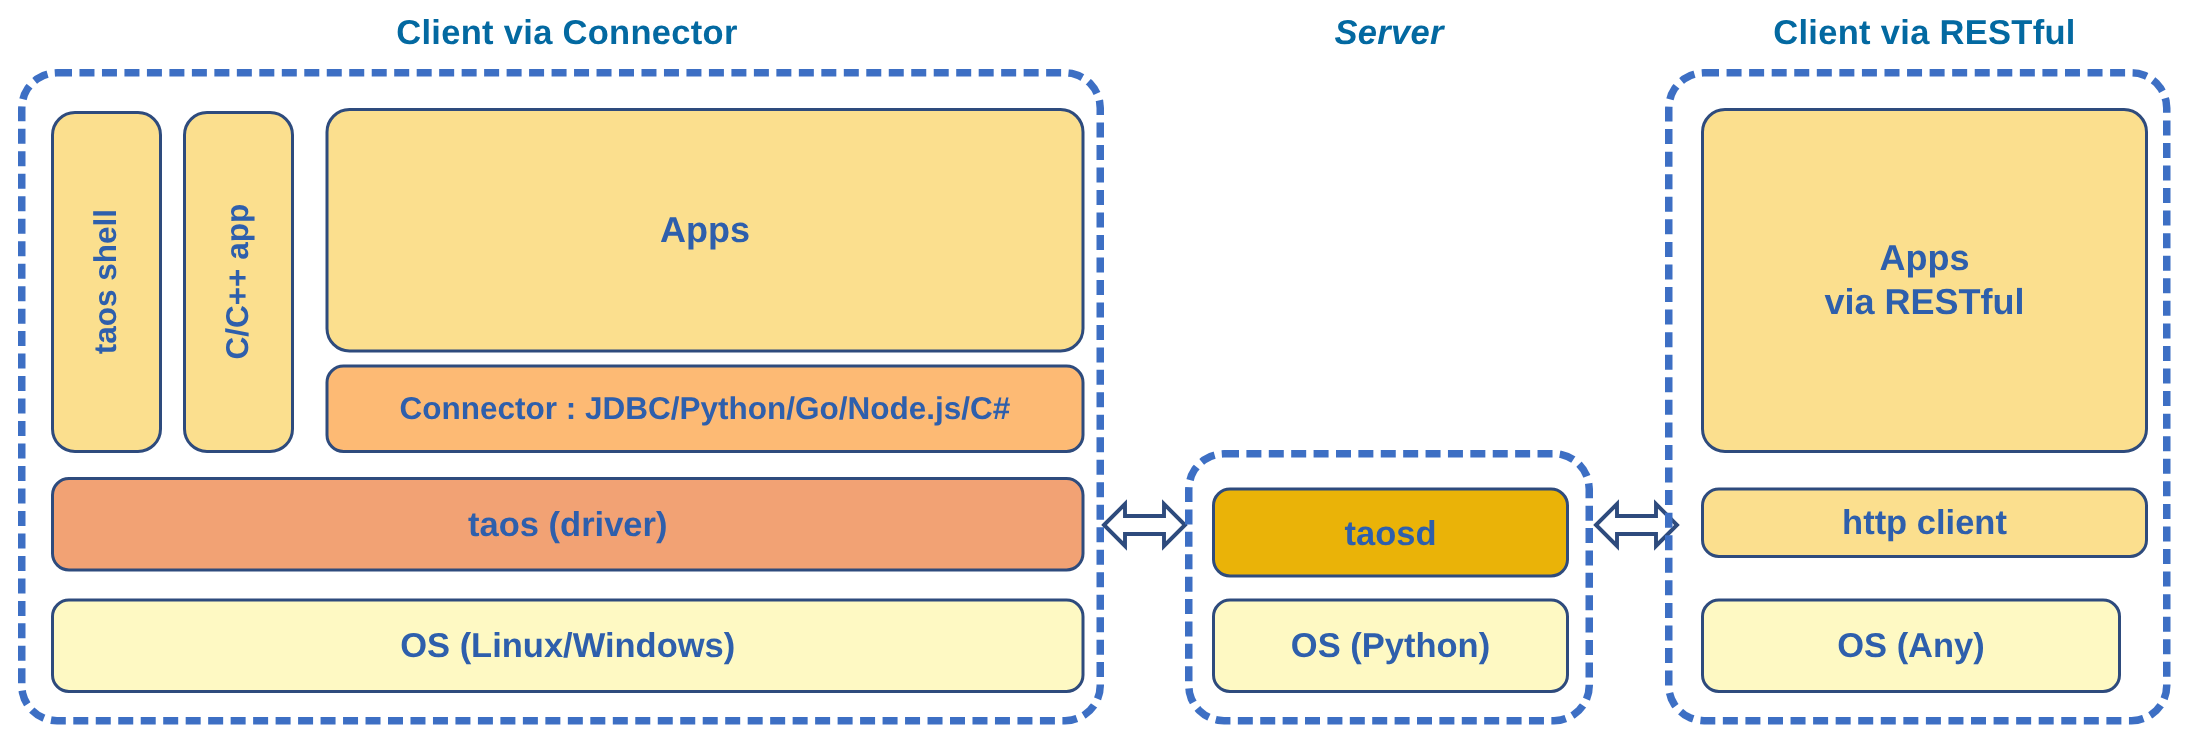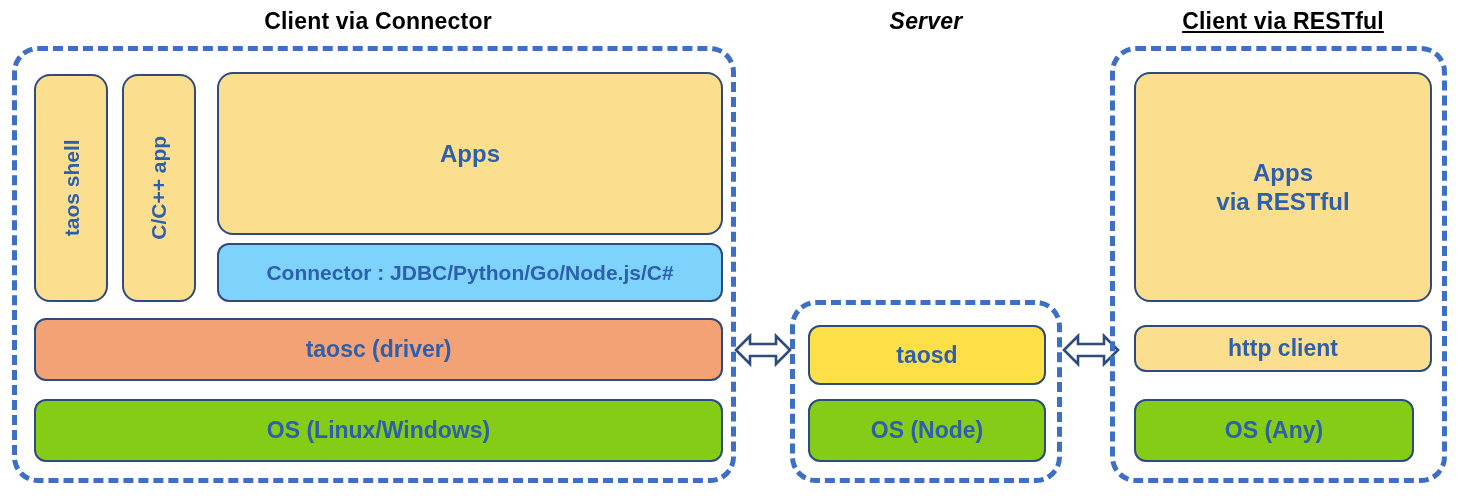--- a/index.html
+++ b/index.html
@@ -11,21 +11,21 @@
     width: 1467px;
     height: 498px;
     position: relative;
     font-family: "Liberation Sans", sans-serif;
     overflow: hidden;
   }
 
   
   .section-title {
     position: absolute;
-    color: #000000;
+    color: #0369a1;
     font-weight: bold;
     font-size: 23px;
     letter-spacing: 0.2px;
     white-space: nowrap;
     text-align: center;
     transform: translateX(-50%);
   }
 
   
   .dashed-box {
@@ -47,23 +47,23 @@
     justify-content: center;
     text-align: center;
     color: #2E5FAC;
     font-weight: bold;
     font-size: 21px;
     line-height: 1.22;
     white-space: pre-line;
   }
   .block.yellow { background: #FBDF8E; }
   .block.orange { background: #F2A274; }
-  .block.blue   { background: #84cc16; }
-  .block.green  { background: #fde047; }
-  .block.gray   { background: #7dd3fc; }
+  .block.blue   { background: #fef9c3; }
+  .block.green  { background: #eab308; }
+  .block.gray   { background: #fdba74; }
 
   .block.tall-round { border-radius: 16px; }
 
   
   .block.vertical {
     border-radius: 16px;
   }
   .block.vertical > span {
     display: block;
     transform: rotate(-90deg);
@@ -75,51 +75,51 @@
     position: absolute;
   }
 </style>
 </head>
 <body>
 
 <div class="section-title" style="left:378px; top:8px;">Client via Connector</div>
 
 <div class="section-title" style="left:926px; top:8px;font-style:italic;">Server</div>
 
-<div class="section-title" style="left:1283px; top:8px;text-decoration:underline;">Client via RESTful</div>
+<div class="section-title" style="left:1283px; top:8px;">Client via RESTful</div>
 
 <div class="dashed-box" style="left:12px; top:46px; width:724px; height:437px;"></div>
 
 <div class="block yellow vertical" style="left:34px; top:74px; width:74px; height:228px;">
   <span>taos shell</span>
 </div>
 
 <div class="block yellow vertical" style="left:122px; top:74px; width:74px; height:228px;">
   <span>C/C++ app</span>
 </div>
 
 <div class="block yellow tall-round" style="left:217px; top:72px; width:506px; height:163px; font-size:24px;">Apps</div>
 
 <div class="block gray" style="left:217px; top:243px; width:506px; height:59px; font-size:21px;">Connector : JDBC/Python/Go/Node.js/C#</div>
 
-<div class="block orange" style="left:34px; top:318px; width:689px; height:63px; font-size:23px;">taosc (driver)</div>
+<div class="block orange" style="left:34px; top:318px; width:689px; height:63px; font-size:23px;">taos (driver)</div>
 
 <div class="block blue" style="left:34px; top:399px; width:689px; height:63px; font-size:23px;">OS (Linux/Windows)</div>
 
 <div class="arrow-dbl" style="left:734px; top:328px;">
   <svg width="58" height="44" viewBox="0 0 58 44">
     <polygon points="2,22 16,8 16,16 42,16 42,8 56,22 42,36 42,28 16,28 16,36" fill="#FFFFFF" stroke="#2E4B7D" stroke-width="2.6" stroke-linejoin="miter"></polygon>
   </svg>
 </div>
 
 <div class="dashed-box" style="left:790px; top:300px; width:272px; height:183px;"></div>
 
 <div class="block green" style="left:808px; top:325px; width:238px; height:60px; font-size:23px;">taosd</div>
 
-<div class="block blue" style="left:808px; top:399px; width:238px; height:63px; font-size:23px;">OS (Node)</div>
+<div class="block blue" style="left:808px; top:399px; width:238px; height:63px; font-size:23px;">OS (Python)</div>
 
 <div class="arrow-dbl" style="left:1062px; top:328px;">
   <svg width="58" height="44" viewBox="0 0 58 44">
     <polygon points="2,22 16,8 16,16 42,16 42,8 56,22 42,36 42,28 16,28 16,36" fill="#FFFFFF" stroke="#2E4B7D" stroke-width="2.6" stroke-linejoin="miter"></polygon>
   </svg>
 </div>
 
 <div class="dashed-box" style="left:1110px; top:46px; width:337px; height:437px;"></div>
 
 <div class="block yellow tall-round" style="left:1134px; top:72px; width:298px; height:230px; font-size:24px;">Apps

